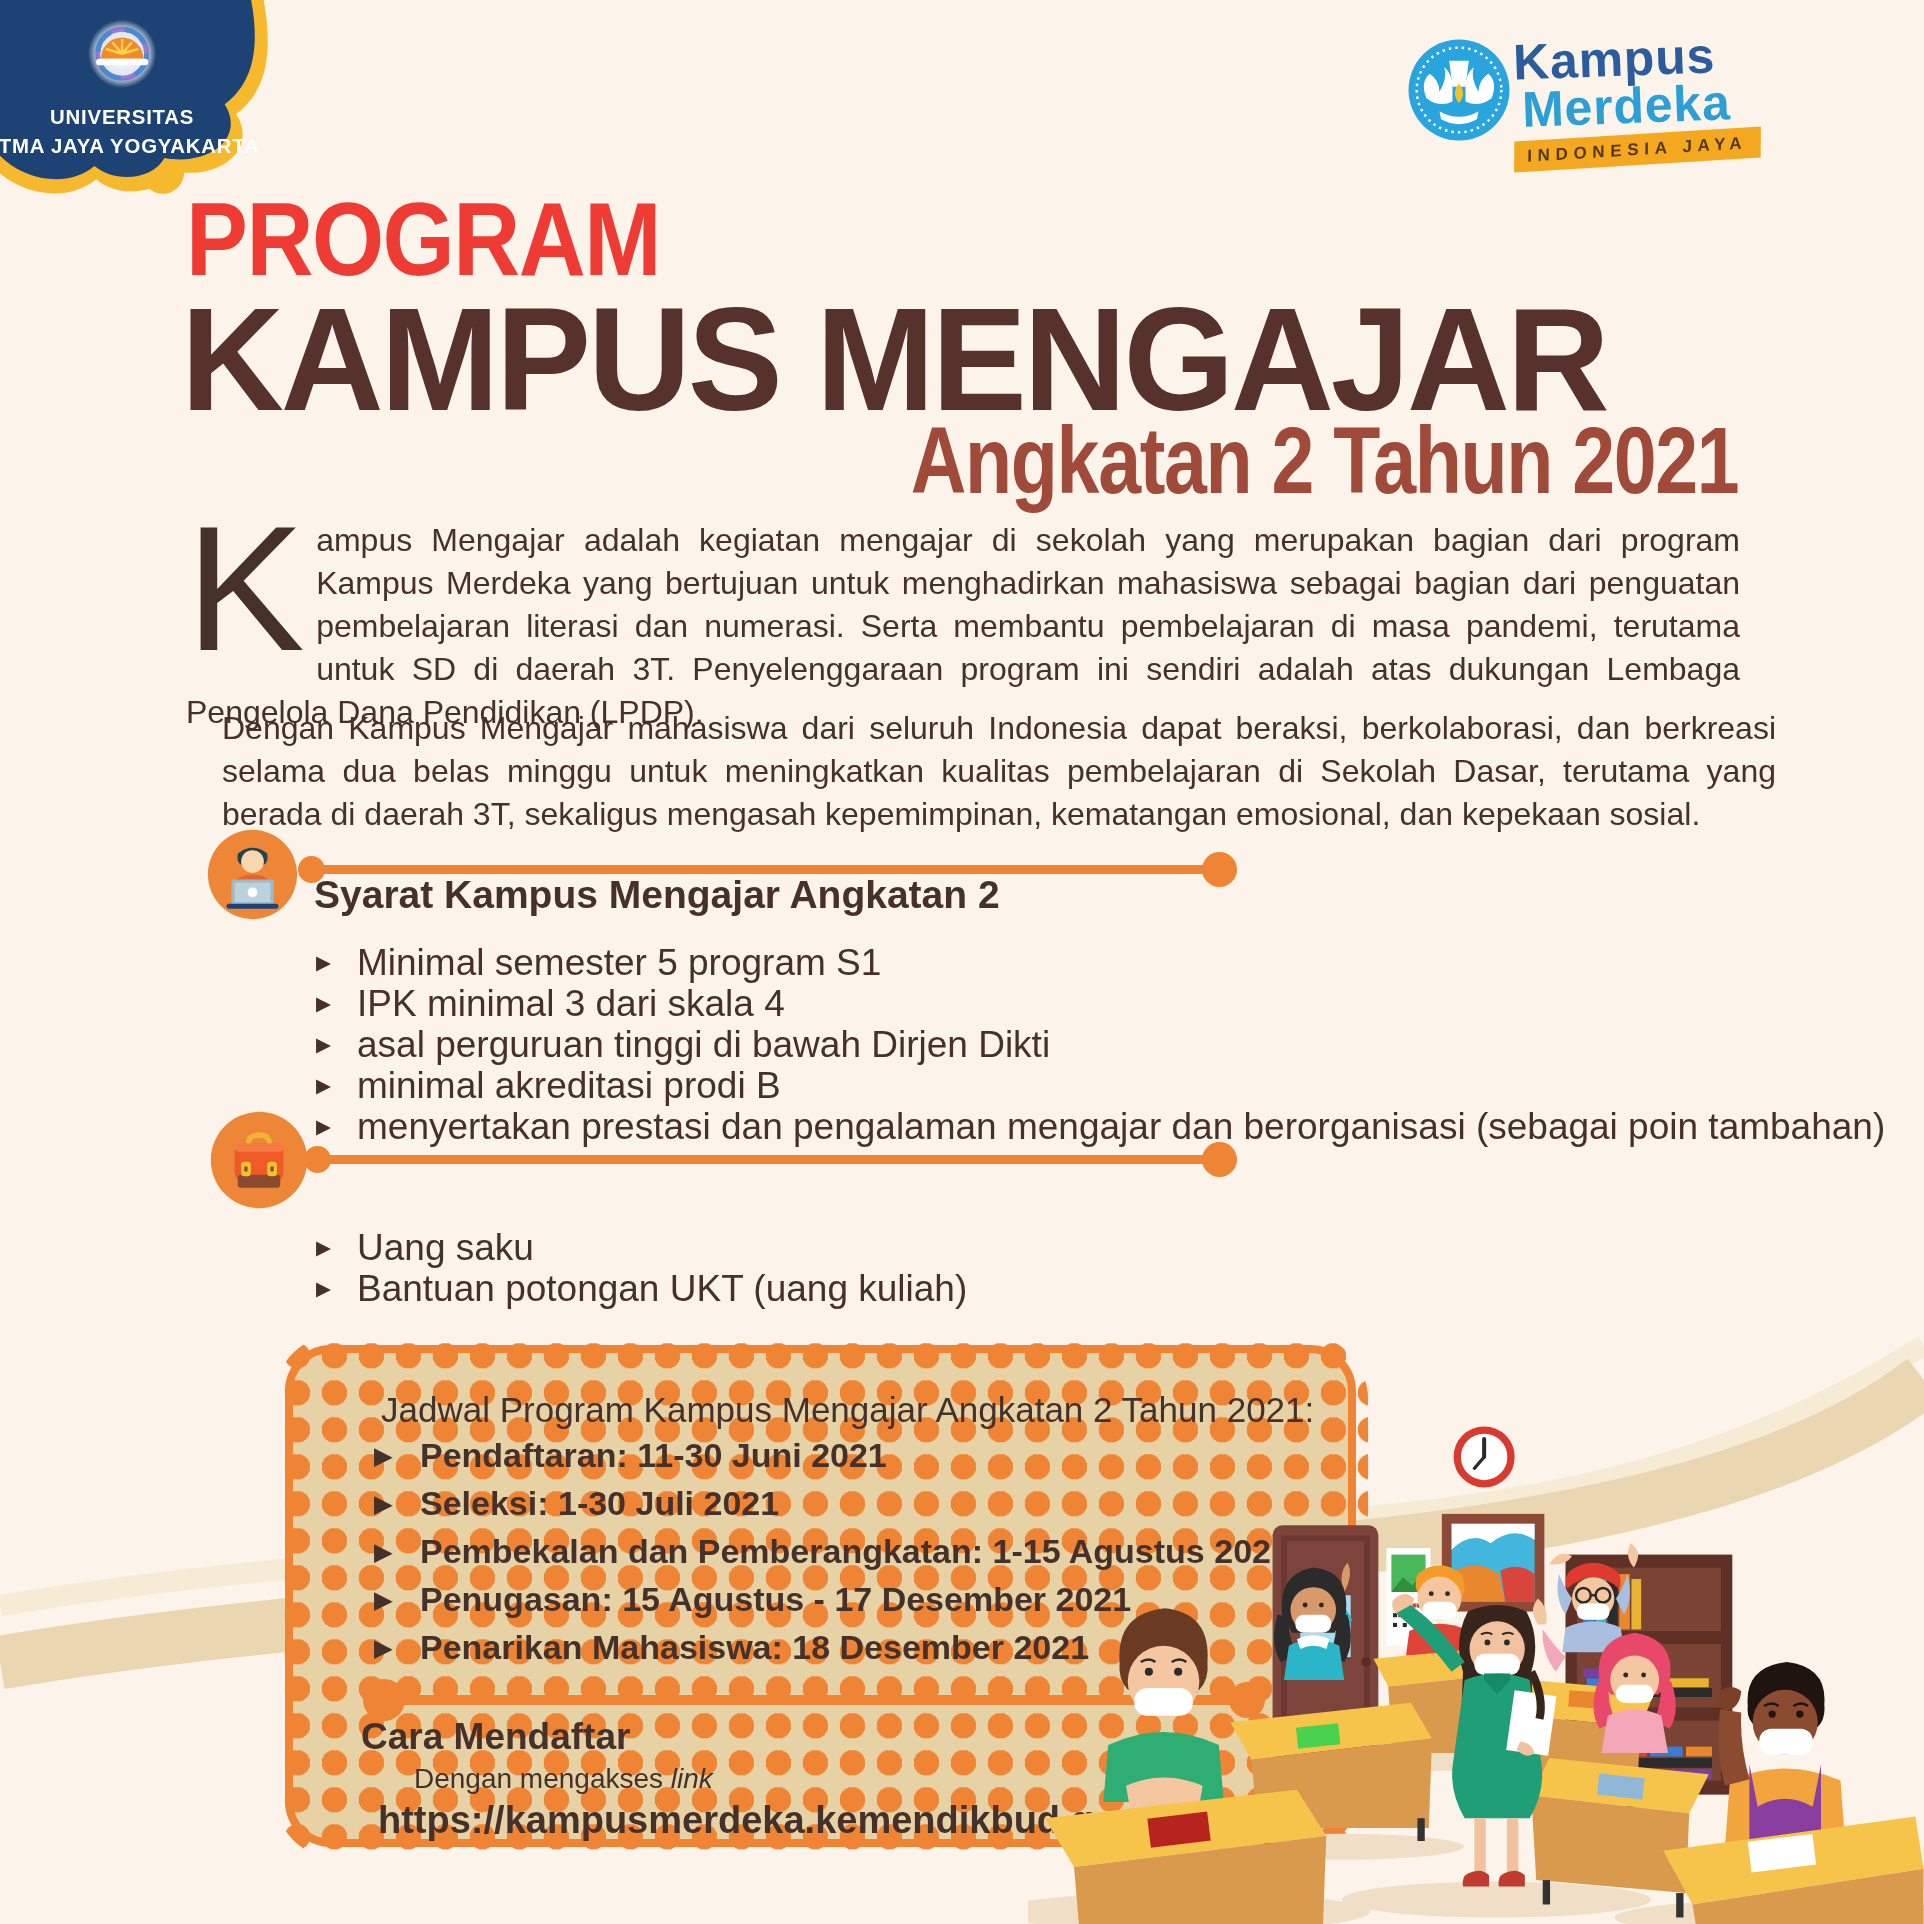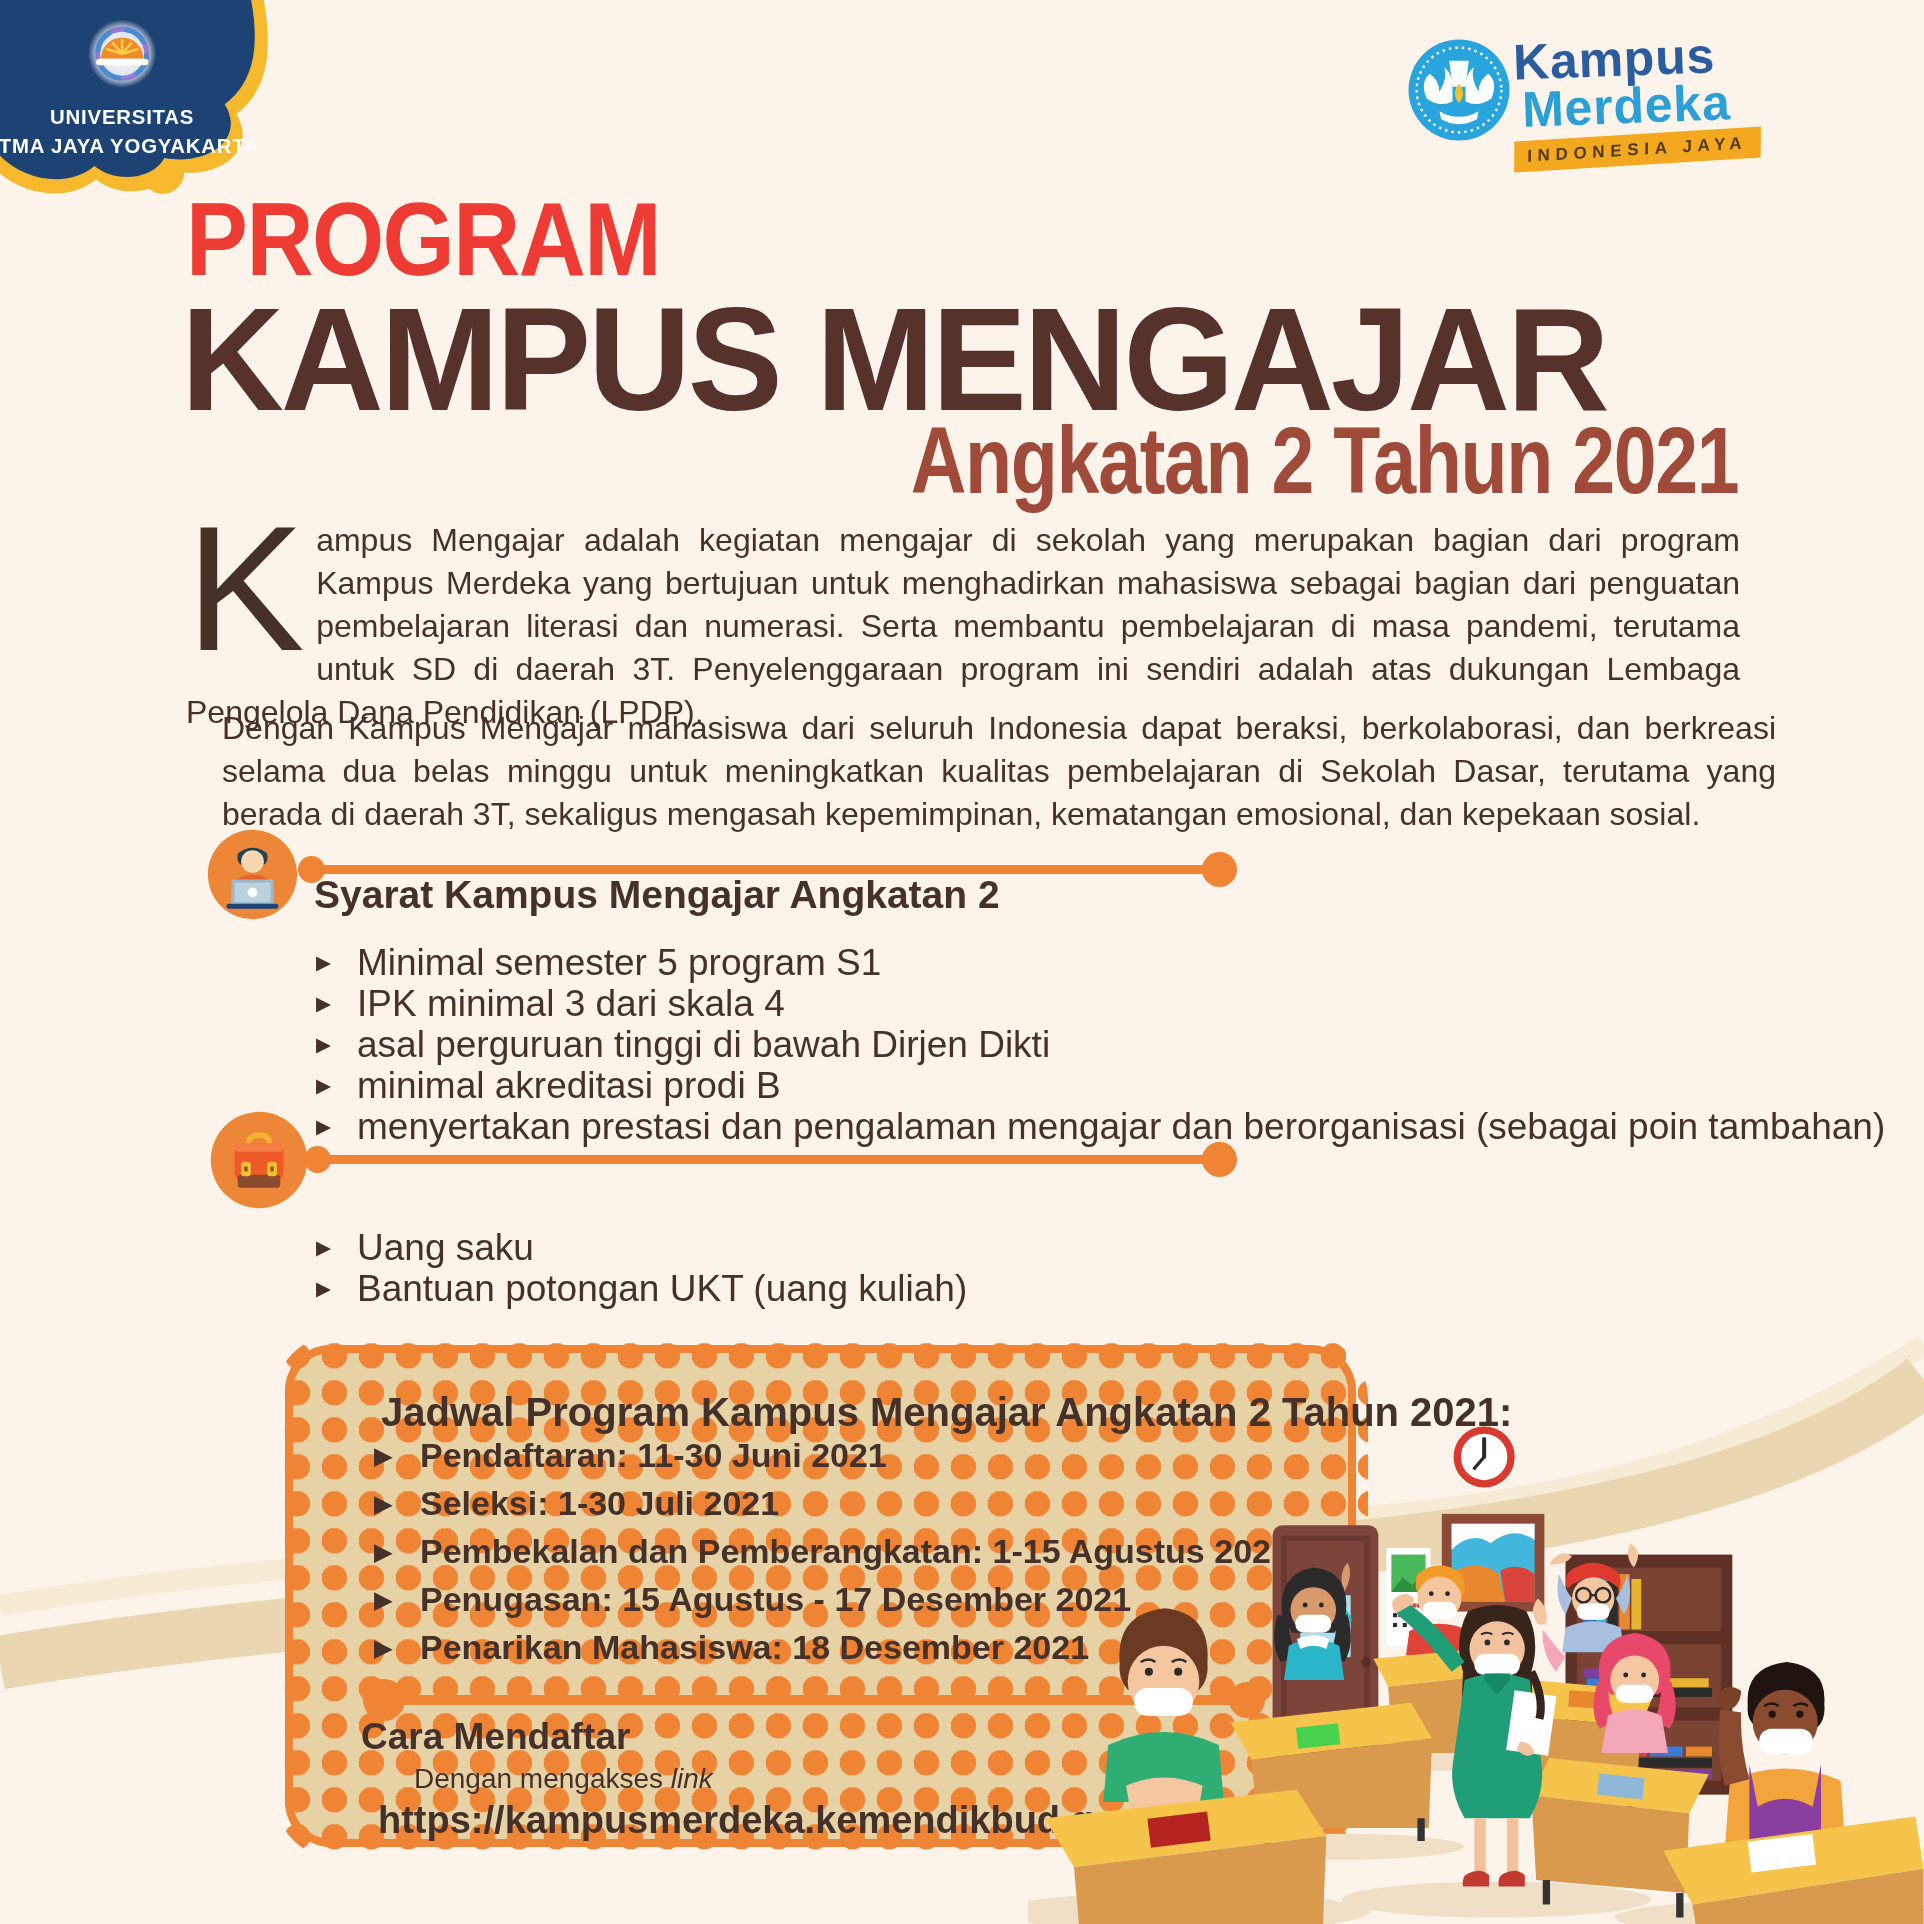--- a/index.html
+++ b/index.html
@@ -45,21 +45,21 @@
   .blist .row{display:flex;align-items:center;height:41px;}
   .blist .bullet{width:41px;font-size:19.5px;color:#46312a;}
   .blist .txt{font-size:37px;color:#46312a;white-space:nowrap;}
 
   
   .jadwal{left:285px;top:1345px;width:1071px;height:502px;background:#e7d2a6;border:8.1px solid #ee8434;
           border-radius:46px;z-index:1;box-sizing:border-box;}
   .jadwal::before{content:"";position:absolute;inset:-19.5px;border-radius:65px;z-index:-1;
           background-image:radial-gradient(circle 13px,#ee8434 97%,rgba(0,0,0,0) 100%);
           background-size:37px 37px;background-position:4.9px 3.3px;}
-  .j-head{left:88px;top:37px;font-size:40px;font-weight:bold;white-space:nowrap;color:#46312a;}
+  .j-head{left:88px;top:37px;font-size:35px;font-weight:normal;white-space:nowrap;color:#46312a;}
   .j-list{left:81px;top:78px;}
   .j-list .row{display:flex;align-items:center;height:48px;}
   .j-list .bullet{width:46px;font-size:24.4px;color:#46312a;}
   .j-list .txt{font-size:34px;font-weight:bold;color:#46312a;white-space:nowrap;}
   .timeline{left:81px;top:342px;width:883px;height:9.8px;background:#ee8434;}
   .timeline::before{content:"";position:absolute;left:-11.4px;top:-16.3px;width:42px;height:42px;border-radius:50%;background:#ee8434;}
   .timeline::after{content:"";position:absolute;right:-8.1px;top:-13px;width:36px;height:36px;border-radius:50%;background:#ee8434;}
   .j-cara{left:68px;top:363px;font-size:37px;font-weight:bold;color:#46312a;}
   .j-akses{left:85px;top:410px;font-size:28px;color:#46312a;margin-left:36px;}
   .j-akses .it{font-style:italic;}

